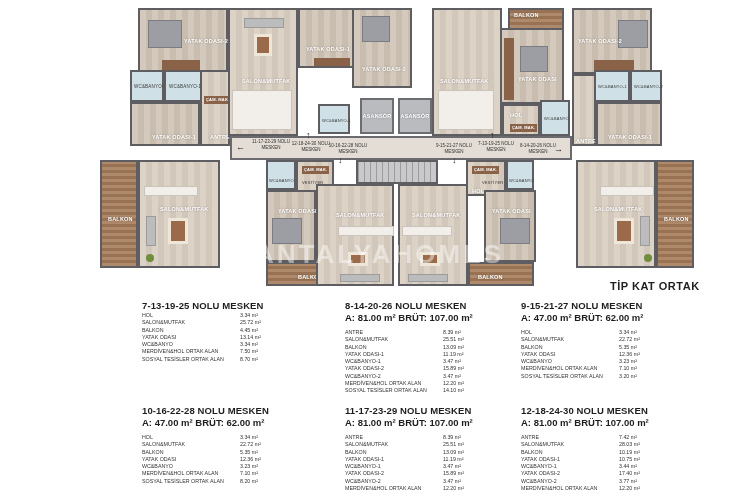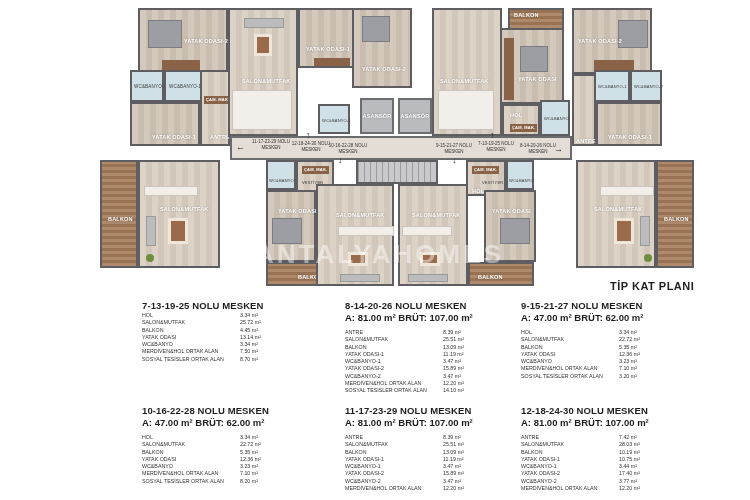--- a/index.html
+++ b/index.html
@@ -227,21 +227,21 @@
     <div class="plant" style="left:66px;top:92px;"></div>
     <span class="lbl" style="left:16px;top:44px;">SALON&amp;MUTFAK</span>
   </div>
   <div class="balkon" style="left:656px;top:160px;width:38px;height:108px;">
     <span class="lbl" style="left:6px;top:54px;">BALKON</span>
   </div>
 
   <span class="watermark">ANTALYAHOMES</span>
 </div>
 
-<span class="plan-title">TİP KAT PLANI</span>
+<span class="plan-title">TİP KAT ORTAK</span>
 
 <div class="unit" style="left:142px;top:300px;">
   <h3>7-13-19-25 NOLU MESKEN</h3>
   <table>
     <tbody>
         <tr>
           <td class="k">HOL</td>
           <td class="v">3.34 m²</td>
         </tr>
     <tr>

